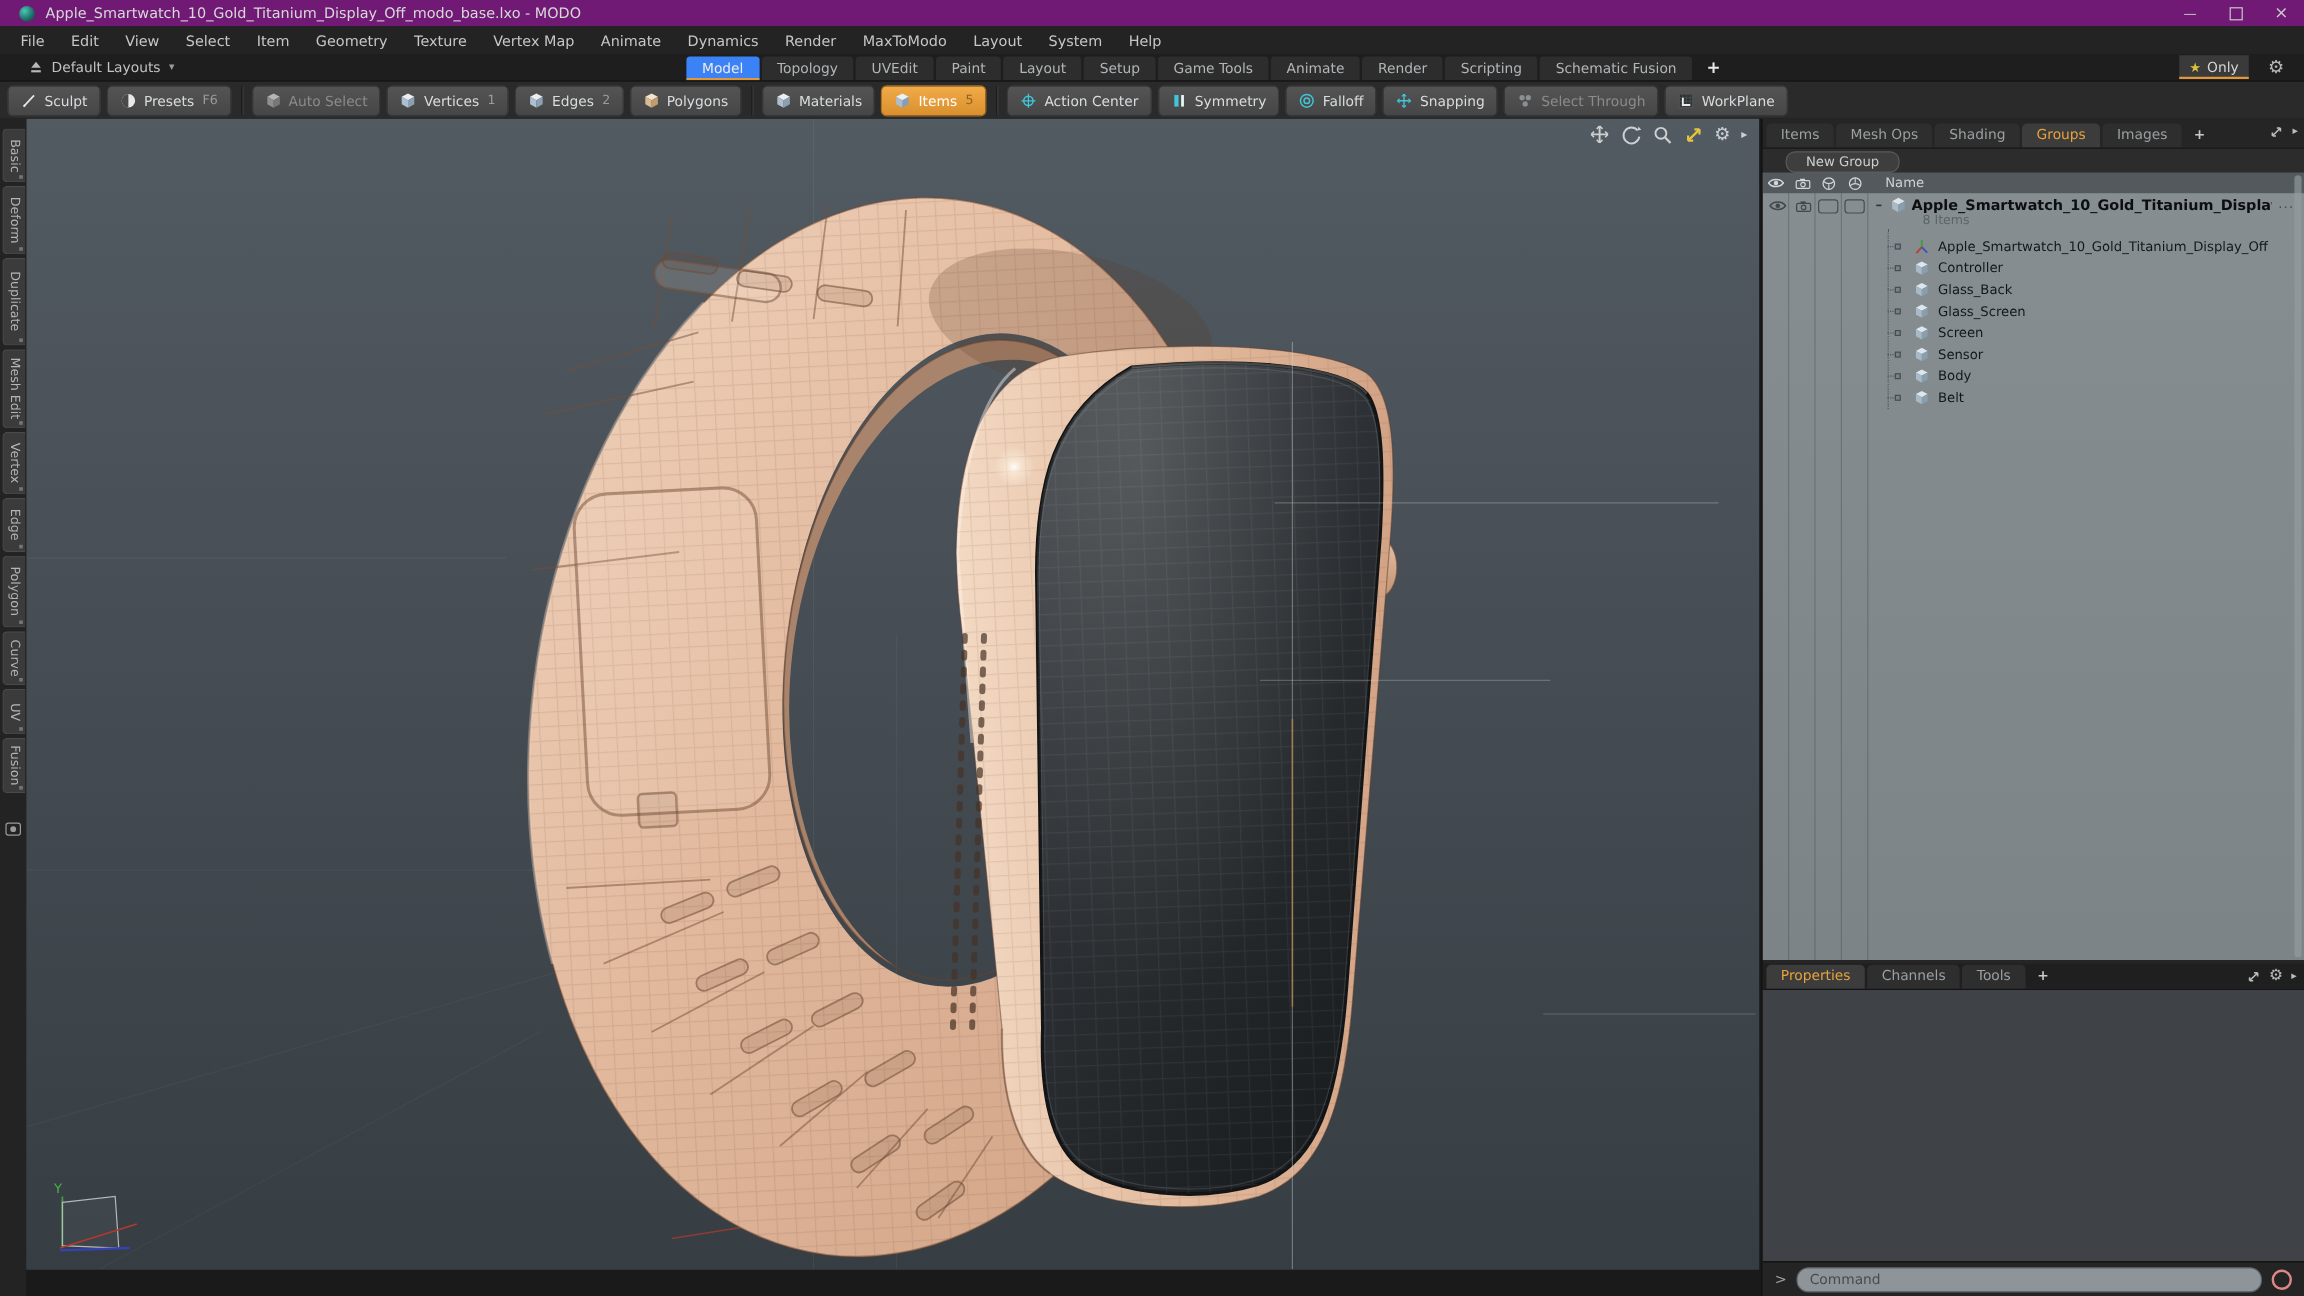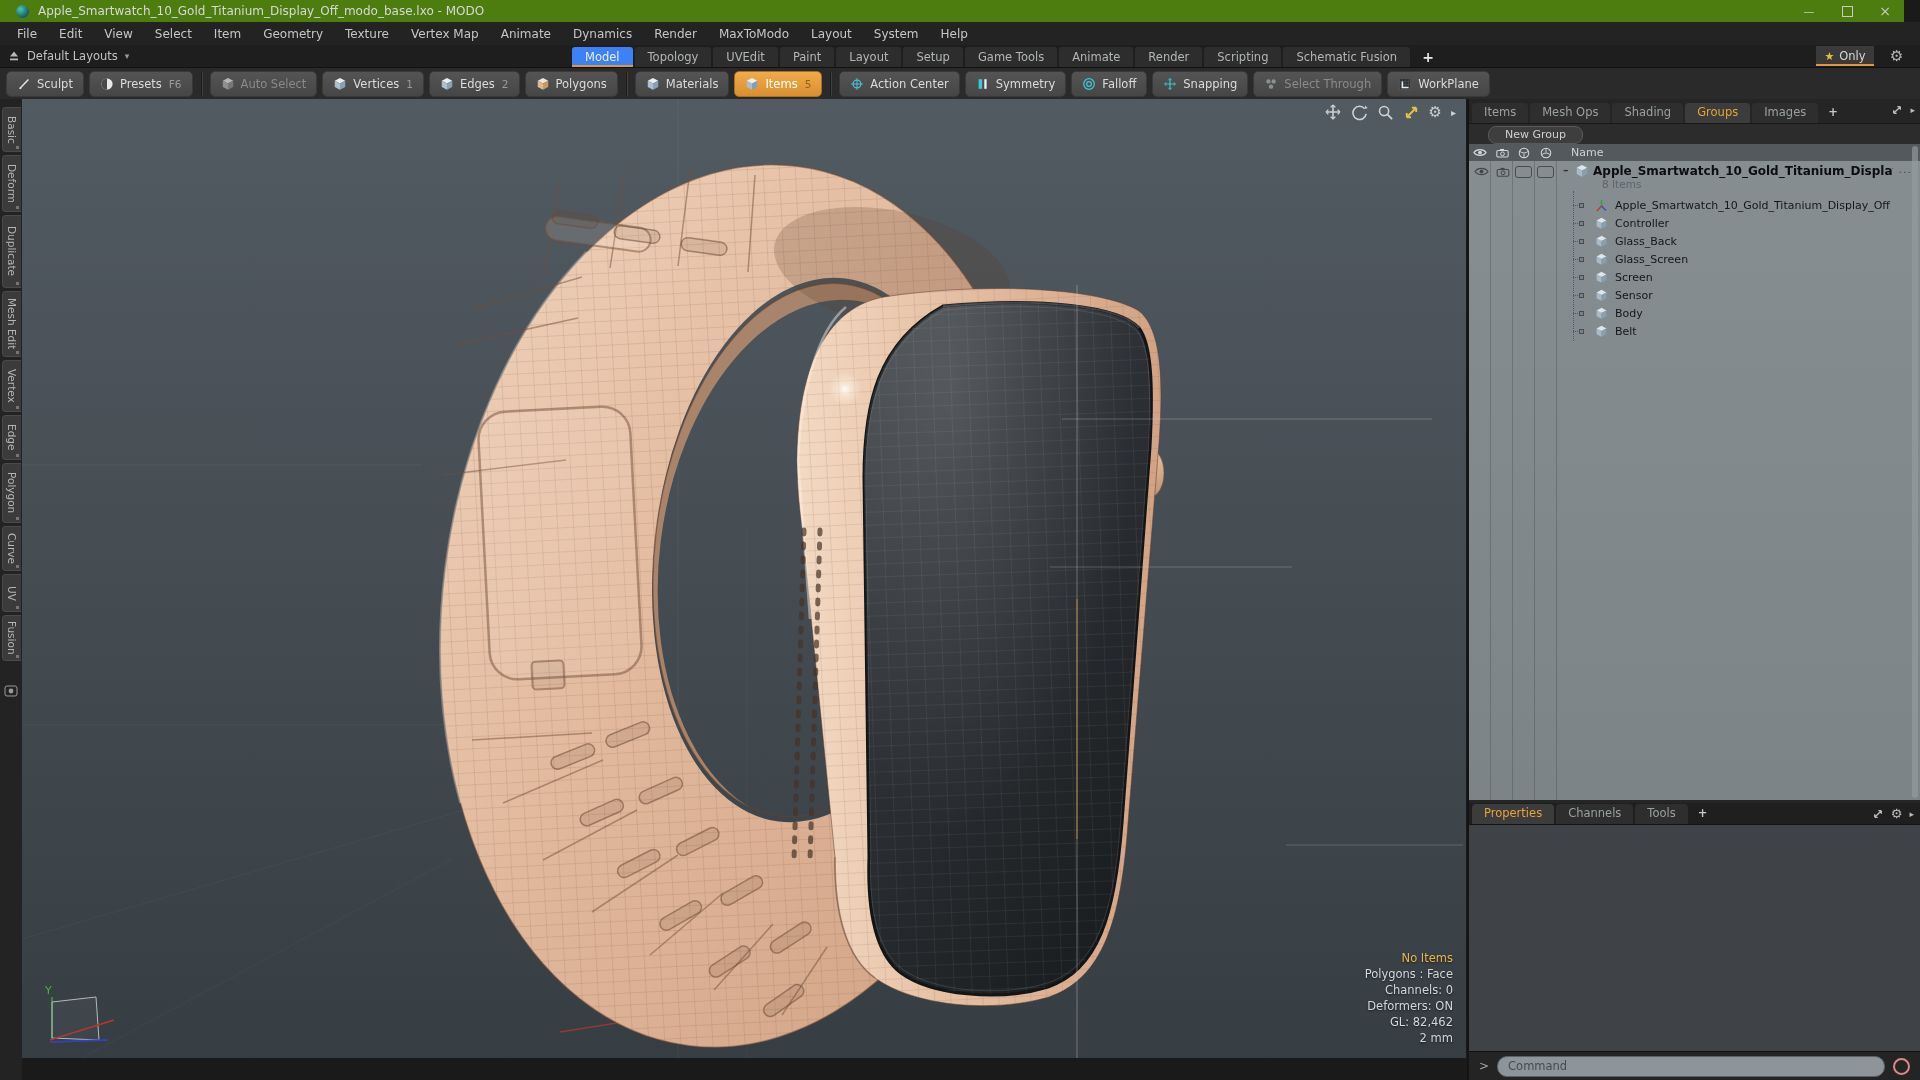--- a/index.html
+++ b/index.html
@@ -1,32 +1,32 @@
 <!DOCTYPE html>
 <html><head>
 <meta charset="utf-8">
 <style>
   html,body{margin:0;padding:0;background:#1a1a1a;}
   body{width:1920px;height:1080px;position:relative;overflow:hidden;
        font-family:"DejaVu Sans",sans-serif;color:#ccc;-webkit-user-select:none;}
   
-  .titlebar{position:absolute;top:0;left:0;right:16px;height:22px;background:#4d7c0f;
+  .titlebar{position:absolute;top:0;left:0;right:0;height:22px;background:#701a75;
             display:flex;align-items:center;font-size:12px;color:#d8d8d8;}
   .logo{width:13px;height:13px;border-radius:50%;margin:0 9px 0 16px;
         background:radial-gradient(circle at 34% 32%, #4cc6b4, #1e6f68 58%, #0d3637);}
   .win-controls{margin-left:auto;display:flex;height:100%;}
   .win-btn{width:38px;display:flex;align-items:center;justify-content:center;color:#c9c9c9;font-size:11px;}
   .max-glyph{width:9px;height:9px;border:1px solid #c9c9c9;display:inline-block;}
   
   .menubar{position:absolute;top:22px;left:0;right:0;height:23px;background:#232323;
            display:flex;align-items:center;font-size:12px;color:#c6c6c6;padding-left:6px;}
   .menu-item{padding:0 11px;}
   
   .row3{position:absolute;top:45px;left:0;right:0;height:22px;background:#1e1e1e;}
-  .layouts{position:absolute;left:8px;top:0;height:22px;display:flex;align-items:center;gap:7px;
+  .layouts{position:absolute;left:24px;top:0;height:22px;display:flex;align-items:center;gap:7px;
            color:#c2c2c2;font-size:11.5px;justify-content:flex-end;}
   .layout-tabs{position:absolute;left:572px;top:0;height:22px;display:flex;align-items:flex-end;gap:2px;}
   .ltab{height:20px;line-height:20px;padding:0 13px;background:#2d2d2d;color:#b2b6b8;
         font-size:11.5px;border-radius:3px 3px 0 0;white-space:nowrap;}
   .ltab.active{background:#3b82f6;color:#ececec;box-shadow:inset 0 -2px 0 #e2973a;}
   .ltab.plus{color:#e8e8e8;font-weight:bold;background:transparent;font-size:14px;padding:0 10px;}
   .only-btn{position:absolute;left:1816px;top:1px;width:58px;height:20px;background:#3a3a3a;
             color:#d6d6d6;font-size:11.5px;display:flex;align-items:center;justify-content:center;
             gap:5px;box-shadow:inset 0 -2px 0 #e2973a;}
   .only-btn .star{color:#ddc13d;font-size:11px;}
@@ -503,28 +503,20 @@
           <path d="M11 11L16 16" stroke="#ccd0d3" stroke-width="2"></path>
         </svg>
       <svg width="17" height="17" viewBox="0 0 18 18">
           <path d="M4 14L14 4" stroke="#e5c43e" stroke-width="2"></path>
           <path d="M14 4h-4.5M14 4v4.5M4 14h4.5M4 14v-4.5" stroke="#e5c43e" stroke-width="2" fill="none"></path>
         </svg>
       <span class="gear">⚙</span>
       <span class="caret">▸</span>
     </div>
 
-    <div class="vp-status">
-      <div class="hl">No Items</div>
-      <div>Polygons : Face</div>
-      <div>Channels: 0</div>
-      <div>Deformers: ON</div>
-      <div>GL: 82,462</div>
-      <div>2 mm</div>
-    </div>
   </div>
 
 
   <div class="right-panel">
     <div class="rp-tabs">
       <span class="rtab">Items</span>
       <span class="rtab">Mesh Ops</span>
       <span class="rtab">Shading</span>
       <span class="rtab active">Groups</span>
       <span class="rtab">Images</span>

